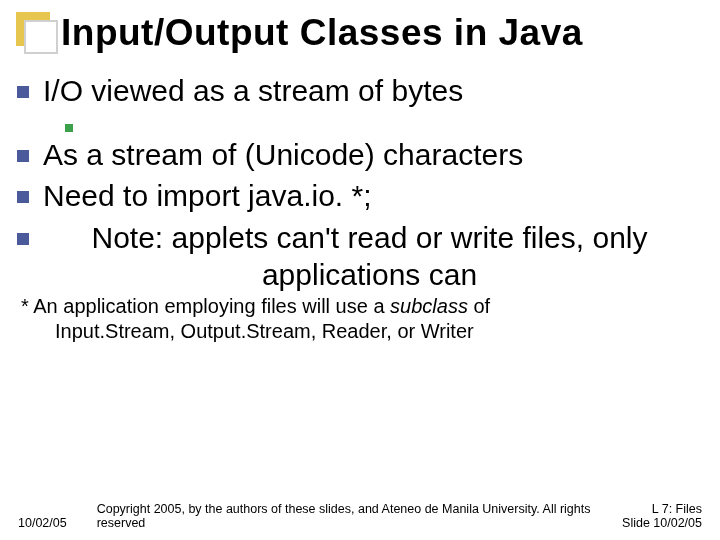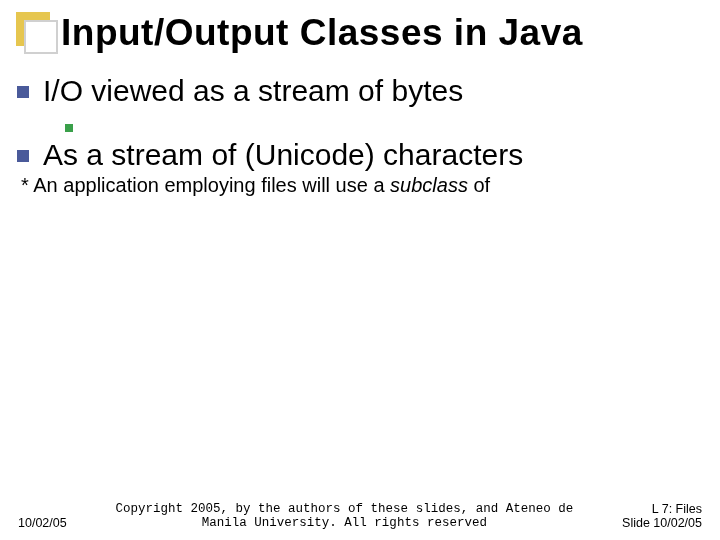--- a/index.html
+++ b/index.html
@@ -90,24 +90,22 @@
   .footer {
     position: absolute;
     left: 0; right: 0; bottom: 10px;
     display: flex;
     justify-content: space-between;
     align-items: flex-end;
     padding: 0 18px;
     font-size: 12.5px;
   }
   .footer .center {
-    text-align: center;
     flex: 1;
     padding: 0 30px;
-    font-family: Liberation Mono, monospace;
   }
   .footer .right {
     text-align: right;
     white-space: nowrap;
   }
   .footer .left { white-space: nowrap; }
 </style>
 </head>
 <body>
 
@@ -125,24 +123,33 @@
     </div>
     <div class="lvl2">
       <div class="bullet"></div>
     </div>
 
     <div class="lvl1">
       <div class="bullet"></div>
       <div class="text">As a stream of (Unicode) characters</div>
     </div>
 
+    <div class="lvl1">
+      <div class="bullet"></div>
+      <div class="text">Need to import java.io. *;</div>
+    </div>
 
+    <div class="lvl1">
+      <div class="bullet"></div>
+      <div class="text">Note: applets can't read or write files, only applications can</div>
+    </div>
 
     <div class="note">
       <span>* An application employing files will use a </span><span class="italic">subclass</span><span> of</span>
+      <span class="indent">Input.Stream, Output.Stream, Reader, or Writer</span>
     </div>
 
   </div>
 
   <div class="footer">
     <div class="left">10/02/05</div>
     <div class="center">Copyright 2005, by the authors of these slides, and Ateneo de Manila University. All rights reserved</div>
     <div class="right">
       <div>L 7: Files</div>
       <div>Slide 10/02/05</div>

